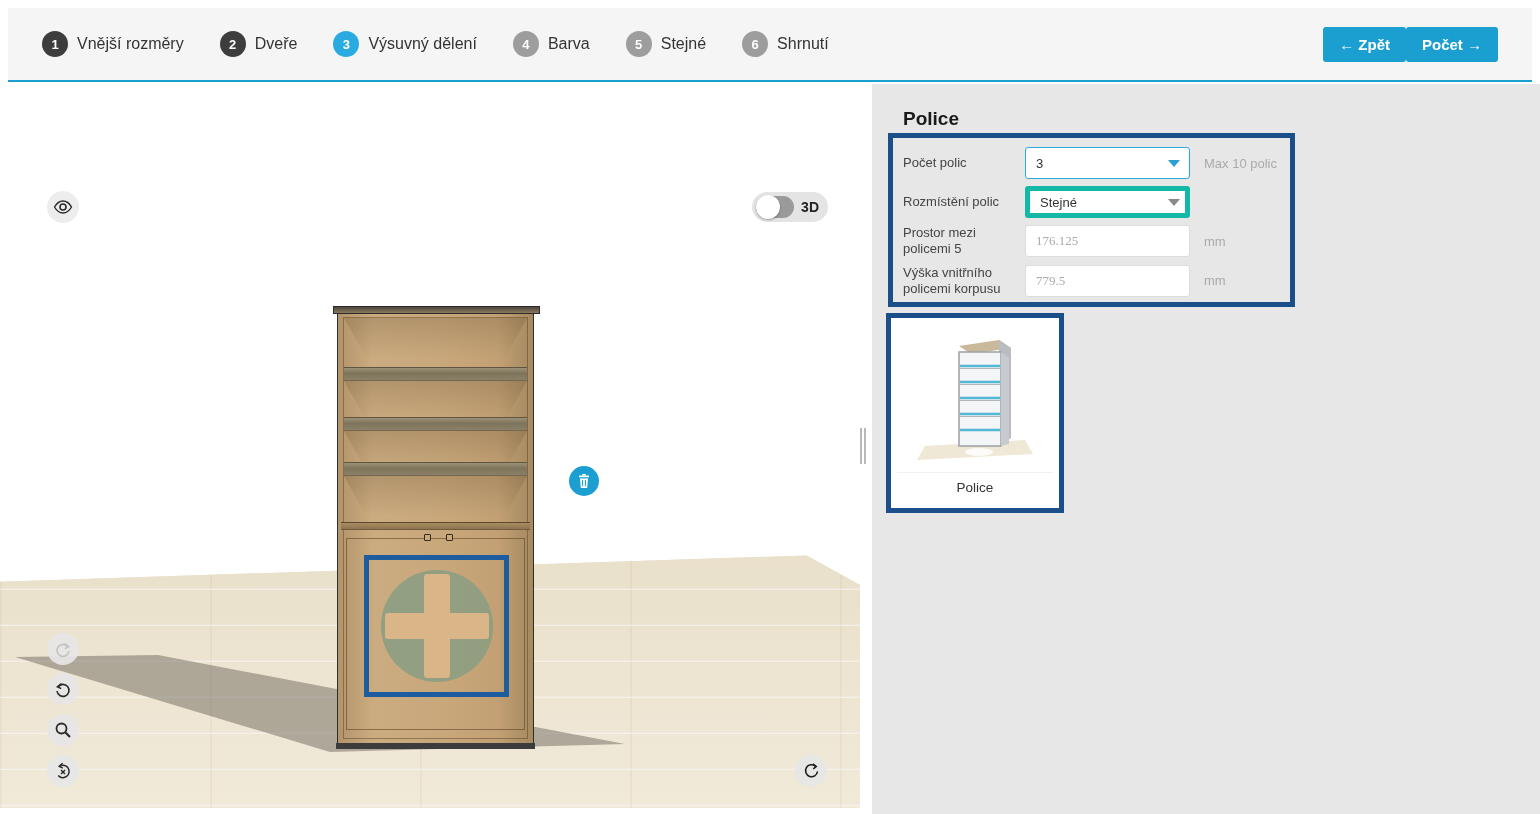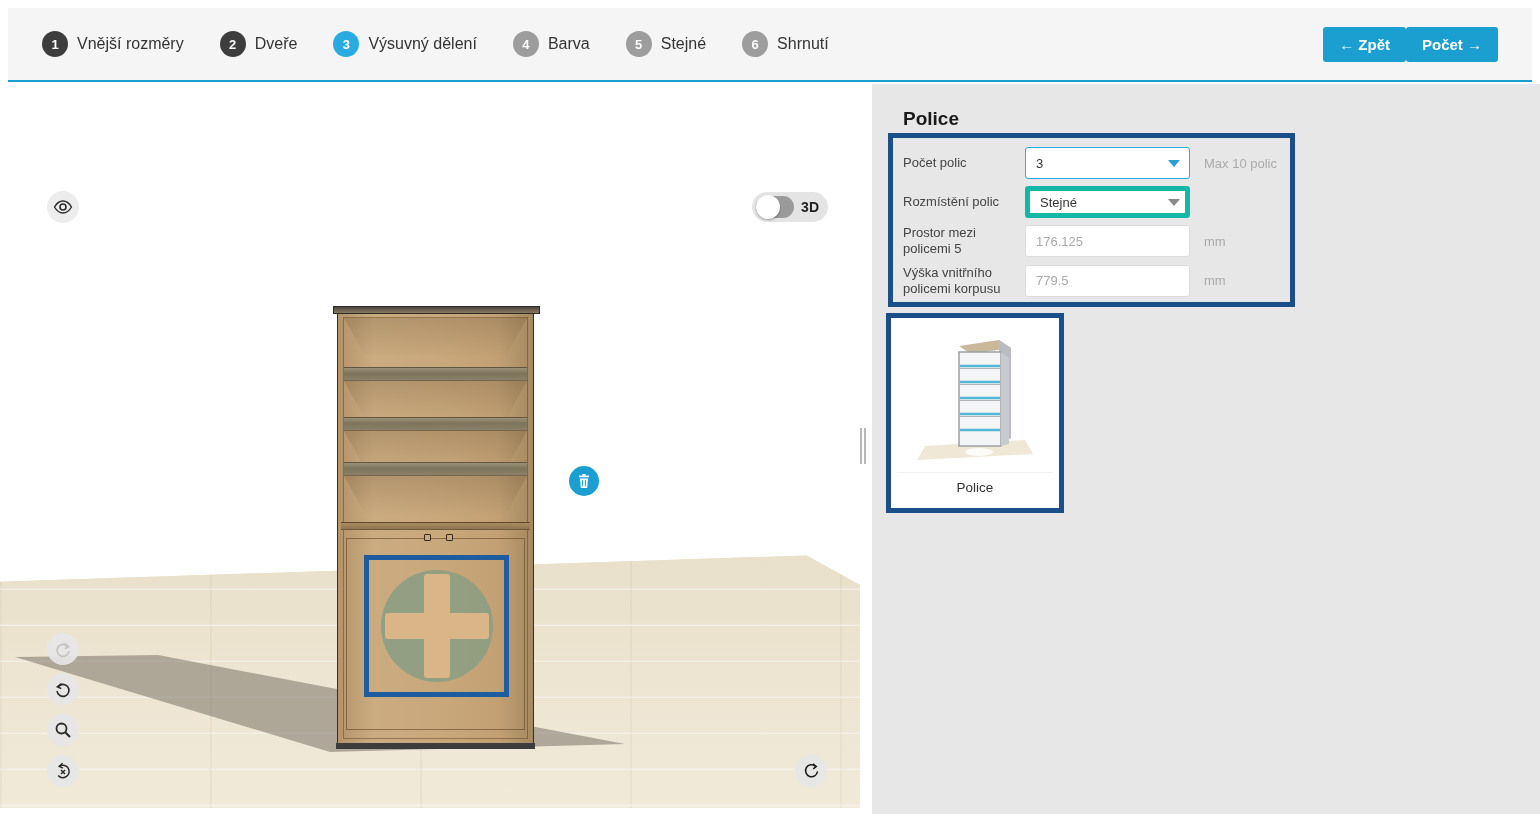--- a/index.html
+++ b/index.html
@@ -101,21 +101,21 @@
   .field-row { display:flex; align-items:center; margin-bottom:7px; }
   .field-label { width:122px; font-size:13px; color:#444; line-height:1.25; flex:none; }
   .control { position:relative; width:165px; flex:none; }
   .select-box { width:165px; height:32px; background:#fff; border:5px solid #14b8a6; border-radius:3px;
                 font-size:13px; color:#333; display:flex; align-items:center; padding:0 26px 0 10px; cursor:pointer; }
   .select-box.active { border:1px solid #29abe2; }
   .caret { position:absolute; right:10px; top:13px; width:0; height:0;
            border-left:6px solid transparent; border-right:6px solid transparent; border-top:7px solid #8a8a8a; }
   .caret.blue { border-top-color:#2a9fd0; }
   .text-input { width:165px; height:32px; background:#fff; border:1px solid #ddd; border-radius:3px;
-                font-family:Liberation Sans, sans-serif; font-size:13px; color:#aaa; padding:0 10px; }
+                font-family:Liberation Serif, serif; font-size:13px; color:#aaa; padding:0 10px; }
   .suffix { margin-left:14px; font-size:13px; color:#aaa; }
 
   #cards { position:absolute; left:14px; top:229px; display:flex; align-items:flex-start; }
   .card { width:156px; background:#fff; border:1px solid #e2e2e2; cursor:pointer; }
   .card-img { width:100%; height:148px; background:#fff; display:flex; align-items:center; justify-content:center; }
   .card-label { height:30px; display:flex; align-items:center; justify-content:center;
                 font-size:13.5px; color:#333; border-top:1px solid #f0f0f0; }
   .card-wrap-selected { border:5px solid #1b4f8a; padding:6px; background:#fff; margin-right:12px; }
   .card-plain { margin-right:16px; margin-top:0; }
 </style>

